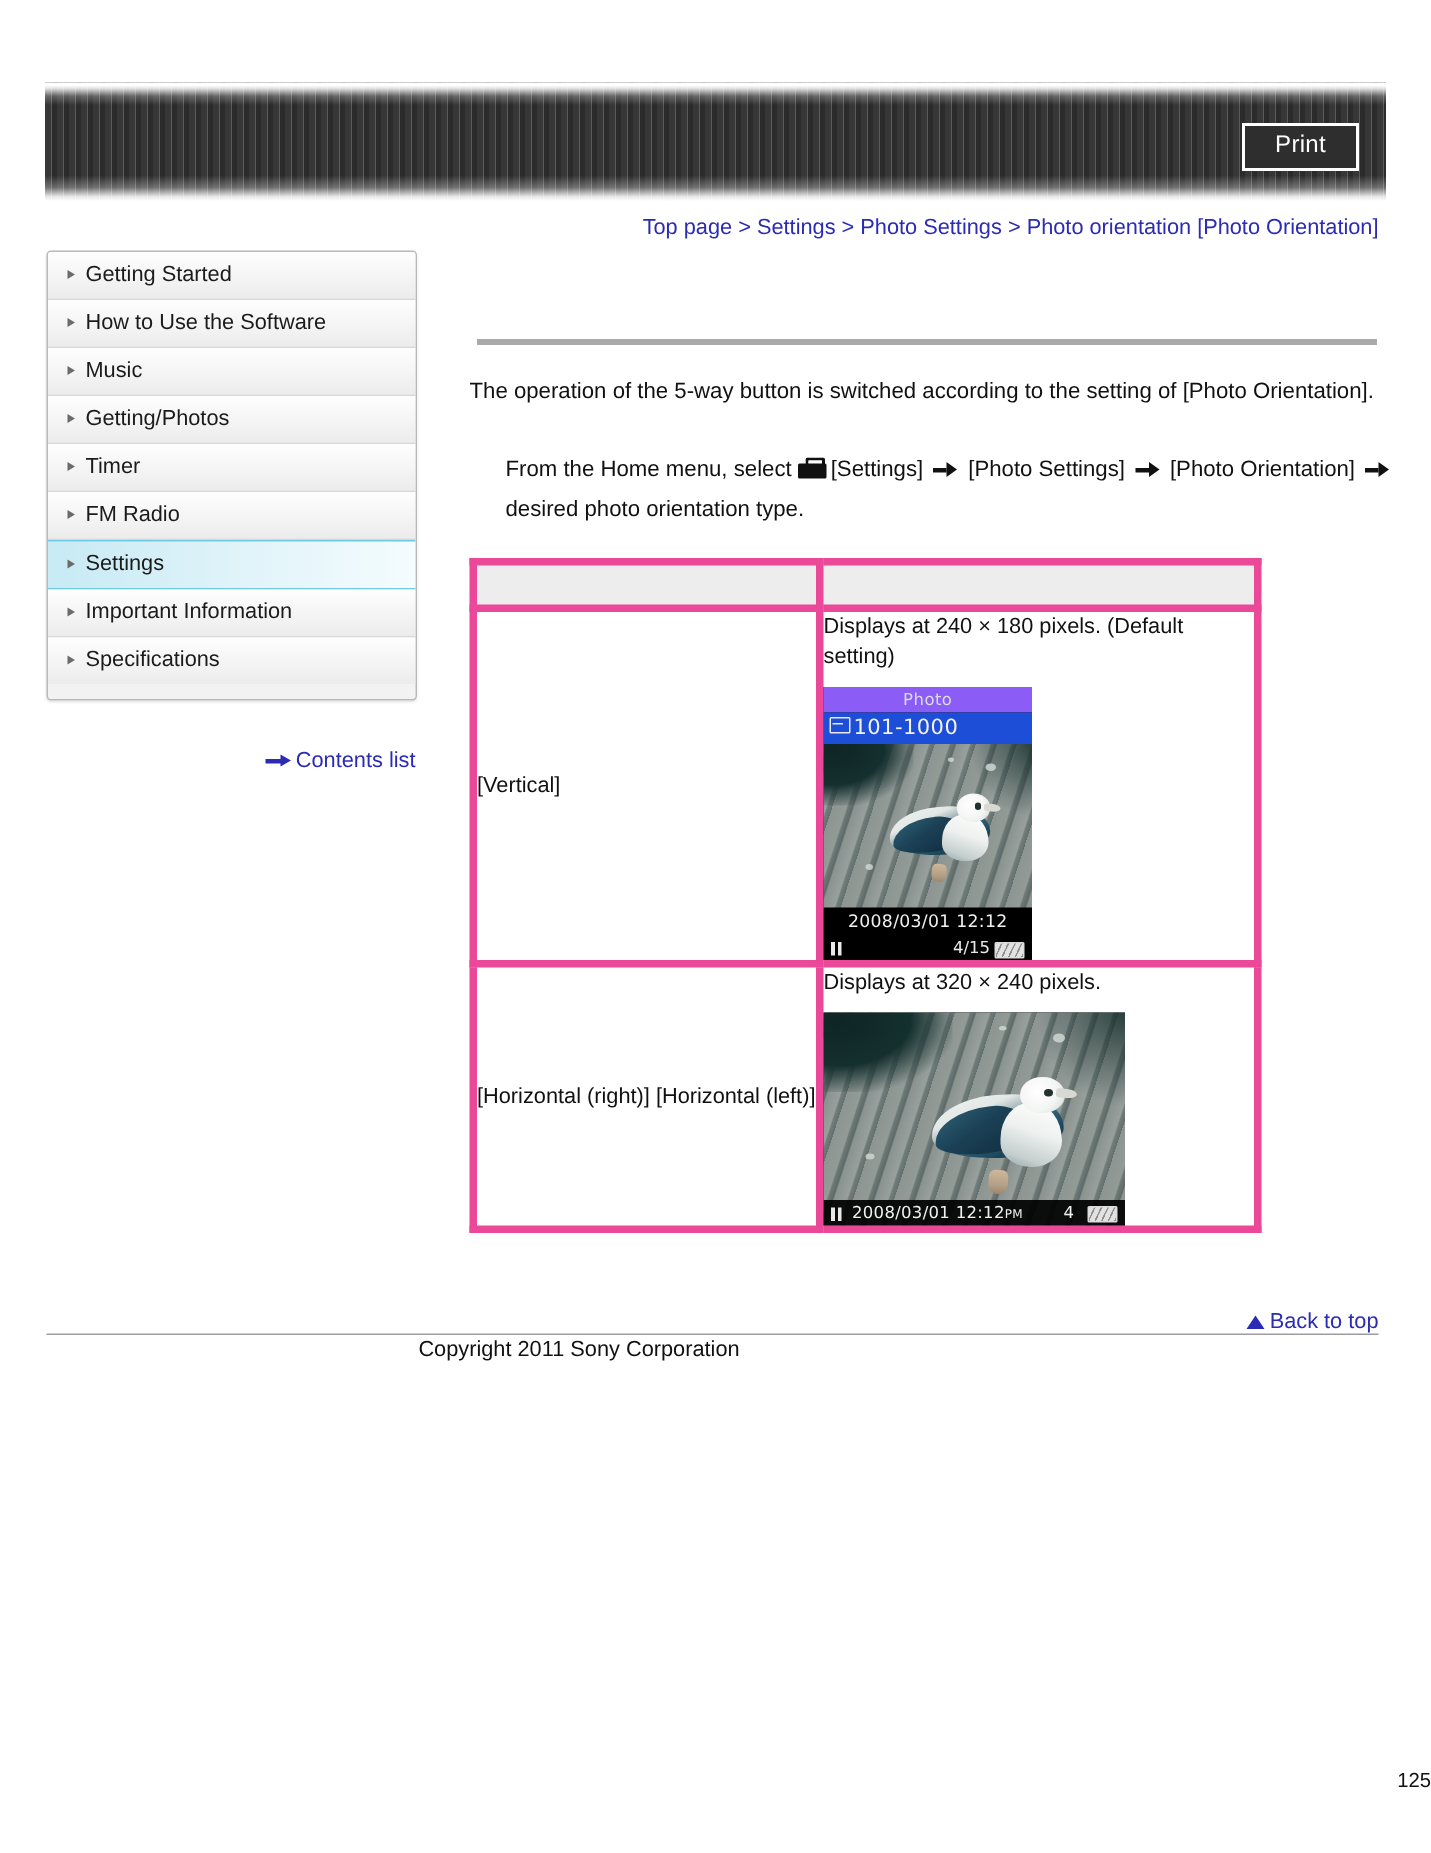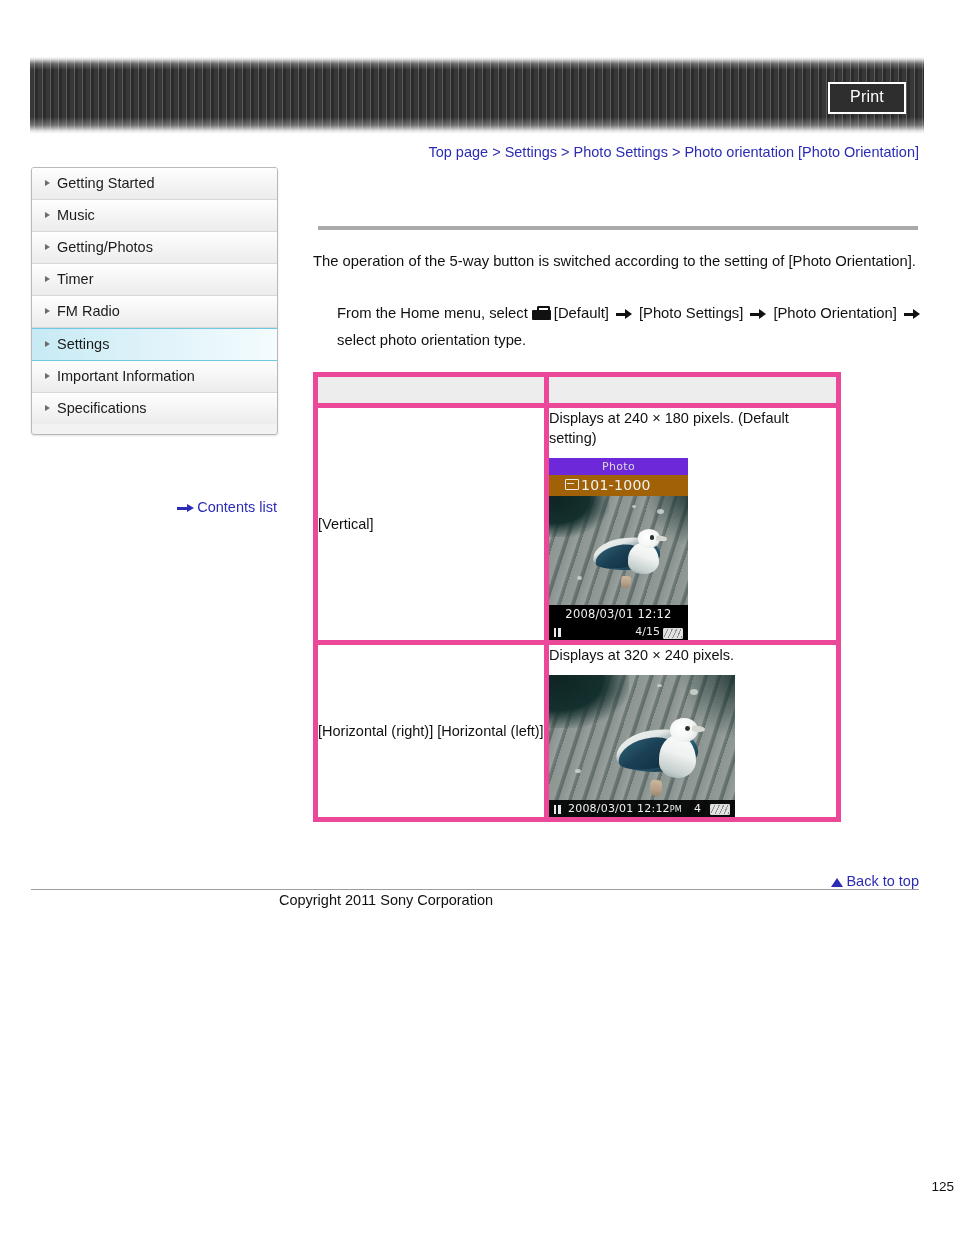--- a/index.html
+++ b/index.html
@@ -247,30 +247,30 @@
     position: relative;
     overflow: hidden;
     font-family: "DejaVu Sans", sans-serif;
   }
   .dv-title {
     height: 17px;
     line-height: 17px;
     text-align: center;
     color: #dcdcdc;
     font-size: 11px;
-    background: #6d28d9;
+    background: #8b5cf6;
     letter-spacing: .3px;
   }
   .dv-file {
     height: 21px;
     line-height: 21px;
     color: #f2f2f2;
     font-size: 14px;
-    padding-left: 16px;
-    background: #a16207;
+    padding-left: 4px;
+    background: #1d4ed8;
     letter-spacing: .3px;
     white-space: nowrap;
   }
   .folder-icon {
     display: inline-block;
     width: 12px; height: 9px;
     border: 1.5px solid #eaeaea;
     border-radius: 1px;
     vertical-align: 0px;
     margin-right: 2px;
@@ -409,21 +409,21 @@
     right: 5px; top: 50%;
     margin-top: -4.5px;
     width: 18px; height: 9px;
     border: 1px solid #dcdcdc;
     border-radius: 1px;
     background: repeating-linear-gradient(115deg, #e2e2e2 0 3px, #8e8e8e 3px 4px);
   }
 
   
   .device-h {
-    width: 186px;
+    width: 201px;
     height: 142px;
     background: #000;
     position: relative;
     overflow: hidden;
     font-family: "DejaVu Sans", sans-serif;
   }
   .dh-bar {
     position: absolute;
     left: 0; bottom: 0;
     width: 100%;
@@ -502,20 +502,24 @@
   <span>Photo orientation [Photo Orientation]</span>
 </div>
 
 <div class="sidebar">
   <div class="nav-item">
     <span class="bullet"></span>
     <span>Getting Started</span>
   </div>
   <div class="nav-item">
     <span class="bullet"></span>
+    <span>How to Use the Software</span>
+  </div>
+  <div class="nav-item">
+    <span class="bullet"></span>
     <span>Music</span>
   </div>
   <div class="nav-item">
     <span class="bullet"></span>
     <span>Getting/Photos</span>
   </div>
   <div class="nav-item">
     <span class="bullet"></span>
     <span>Timer</span>
   </div>
@@ -542,23 +546,23 @@
 </div>
 
 <div class="rule"></div>
 
 <div class="intro">
   <div>The operation of the 5-way button is switched according to the setting of [Photo Orientation].</div>
 </div>
 
 <div class="steps">
   <div>
-    <span>From the Home menu, select</span><span class="toolbox-icon"><span class="handle"></span><span class="body"></span></span><span>[Default]</span><span class="arrow-step-icon"></span><span>[Photo Settings]</span><span class="arrow-step-icon"></span><span>[Photo Orientation]</span><span class="arrow-step-icon"></span>
-  </div>
-  <div>select photo orientation type.</div>
+    <span>From the Home menu, select</span><span class="toolbox-icon"><span class="handle"></span><span class="body"></span></span><span>[Settings]</span><span class="arrow-step-icon"></span><span>[Photo Settings]</span><span class="arrow-step-icon"></span><span>[Photo Orientation]</span><span class="arrow-step-icon"></span>
+  </div>
+  <div>desired photo orientation type.</div>
 </div>
 
 <table class="spec">
   <tbody>
       <tr>
     <td class="hdr"></td>
     <td class="hdr"></td>
   </tr>
 
   <tr>

